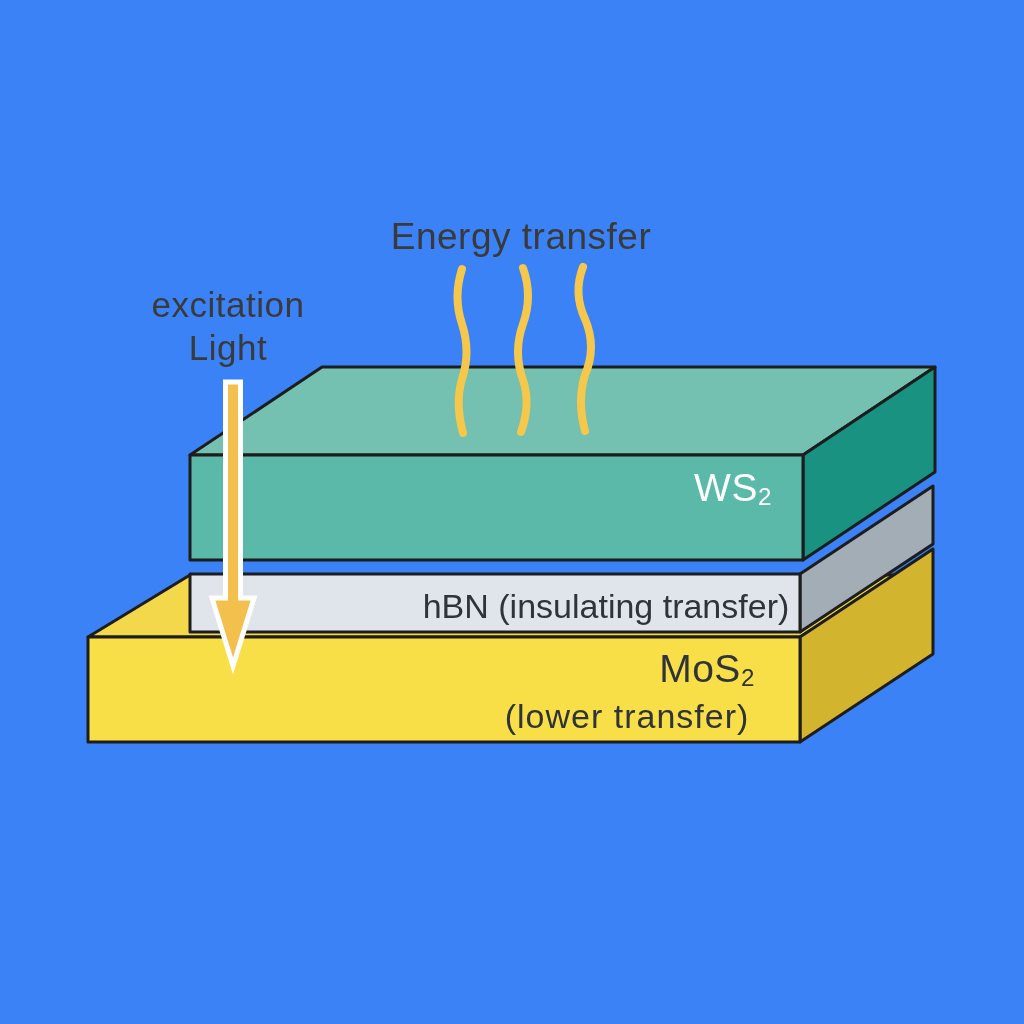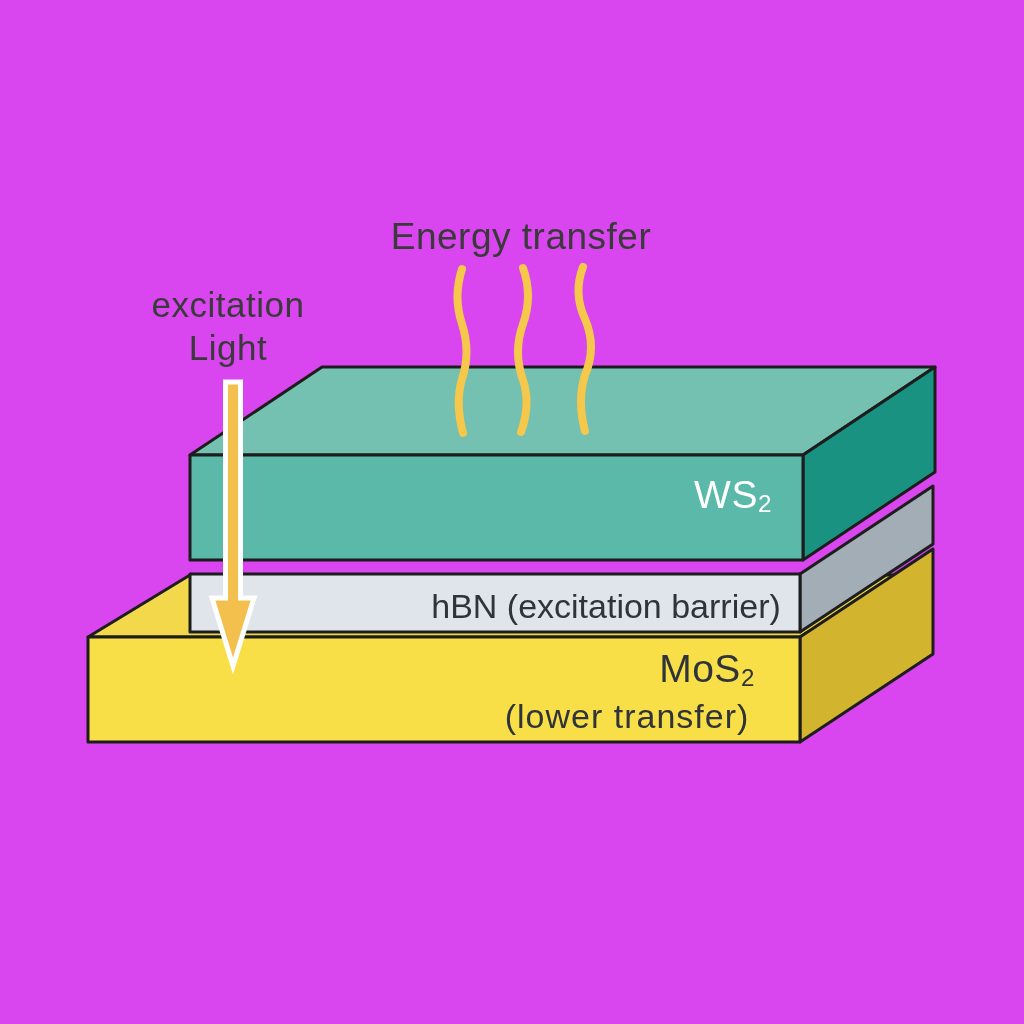--- a/index.html
+++ b/index.html
@@ -8,21 +8,21 @@
     width: 1024px;
     height: 1024px;
     background: #ffffff;
     font-family: "Liberation Sans", sans-serif;
     overflow: hidden;
   }
   .stage {
     position: relative;
     width: 1024px;
     height: 1024px;
-    background: #d946ef;
+    background: #3b82f6;
   }
   svg.diagram {
     position: absolute;
     left: 0;
     top: 0;
   }
   .edge {
     stroke: #1d1d1d;
     stroke-width: 3;
     stroke-linejoin: round;
@@ -37,21 +37,21 @@
     stroke-width: 5;
     stroke-linejoin: miter;
   }
   .lbl {
     position: absolute;
     text-align: center;
     white-space: nowrap;
     user-select: none;
   }
   .lbl-dark  { color: #3a3a3a; }
-  .lbl-white { color: #ffffff; margin-top: 7px; }
+  .lbl-white { color: #ffffff; }
   .lbl-slate { color: #2e343a; }
   .title-lbl {
     font-size: 37px;
     letter-spacing: 0.5px;
   }
   .excite-lbl {
     font-size: 35px;
     line-height: 1.22;
     letter-spacing: 0.5px;
   }
@@ -101,19 +101,19 @@
   <div class="lbl lbl-dark title-lbl" style="left:321px; top:216px; width:400px;">Energy transfer</div>
 
   <div class="lbl lbl-dark excite-lbl" style="left:78px; top:284px; width:300px;">
     <div>excitation</div>
     <div>Light</div>
   </div>
 
   <div class="lbl lbl-white formula-lbl" style="left:583px; top:466px; width:300px;"><span>WS</span><sub>2</sub></div>
 
 
-  <div class="lbl lbl-slate hbn-lbl" style="left:396px; top:587px; width:420px;">hBN (excitation barrier)</div>
+  <div class="lbl lbl-slate hbn-lbl" style="left:396px; top:587px; width:420px;">hBN (insulating transfer)</div>
 
   <div class="lbl lbl-slate formula-lbl" style="left:557px; top:647px; width:300px;"><span>MoS</span><sub>2</sub></div>
 
   <div class="lbl lbl-slate note-lbl" style="left:447px; top:697px; width:360px;">(lower transfer)</div>
 
 </div>
 
 </body></html>

